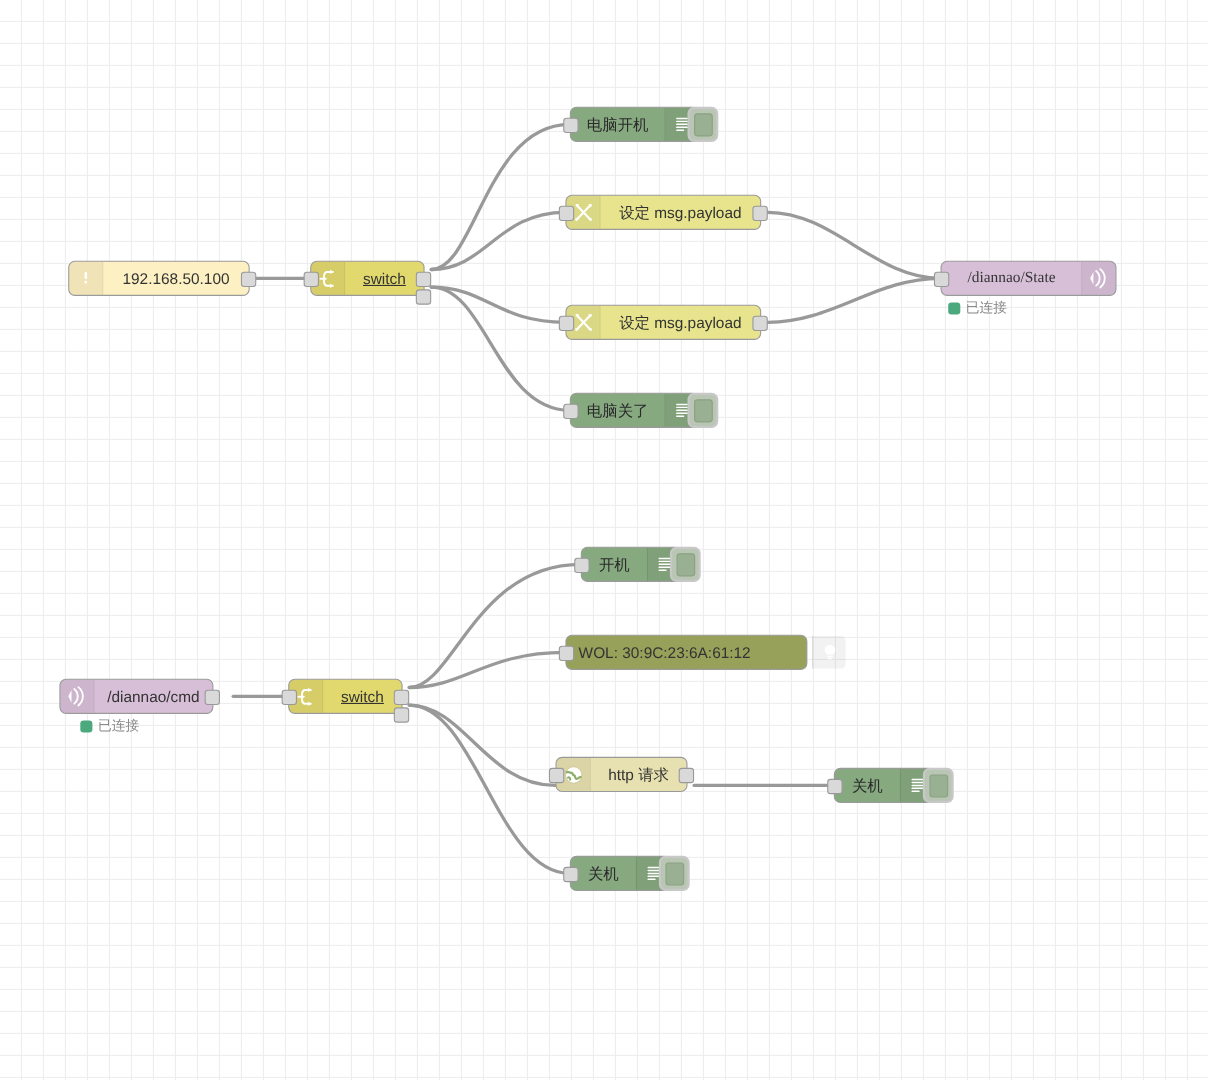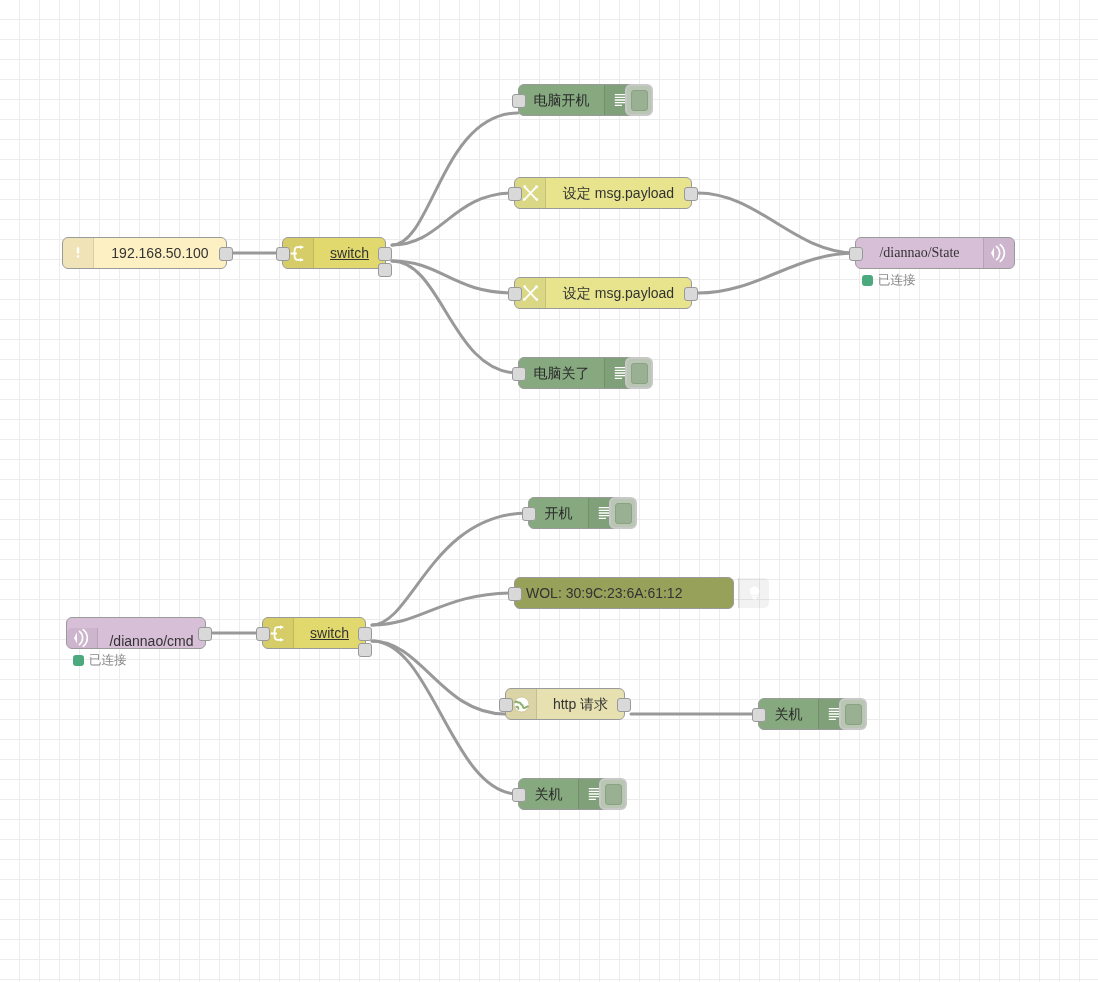--- a/index.html
+++ b/index.html
@@ -213,21 +213,21 @@
             <path d="M17 4 L11 4 C8 4 7 7 7 9.5 L7 12 M7 12 L7 14.5 C7 17 8 20 11 20 L17 20 M3 12 L9 12" stroke="#fff" stroke-width="2.3" fill="none" stroke-linecap="round" stroke-linejoin="round"></path>
             <path d="M14 1.5 L18 4 L14 6.5 Z" fill="#fff"></path>
             <path d="M14 17.5 L18 20 L14 22.5 Z" fill="#fff"></path>
           </svg>
         </div>
         <div class="label" style="flex: 1 1 0%;">switch</div>
         <div class="port in"></div>
         <div class="port out-a"></div>
         <div class="port out-b"></div>
       </div>
-      <div class="node n-debug" style="left: 518px; top: 84px; width: 118px; justify-content: flex-end;">
+      <div class="node n-debug" style="left: 518px; top: 97px; width: 118px; justify-content: flex-end;">
         <div class="label" style="flex: 1 1 0%;">电脑开机</div>
         <div class="icon-box icon-right">
           <svg xmlns="http://www.w3.org/2000/svg" viewBox="0 0 24 24" width="16" height="18">
             <g fill="#fff">
               <rect x="4" y="3" width="16" height="2" rx="0.8"></rect>
               <rect x="4" y="7" width="16" height="2" rx="0.8"></rect>
               <rect x="4" y="11" width="16" height="2" rx="0.8"></rect>
               <rect x="4" y="15" width="16" height="2" rx="0.8"></rect>
               <rect x="4" y="19" width="11" height="2" rx="0.8"></rect>
             </g>
@@ -294,21 +294,21 @@
             </g>
             <path d="M6 5 L6 19 L2.5 12 Z" fill="#fff"></path>
           </svg>
         </div>
         <div class="port in"></div>
       </div>
       <div class="status" style="left: 862px; top: 272px;">
         <span class="dot"></span>
         <span>已连接</span>
       </div>
-      <div class="node n-mqtt" style="left: 66px; top: 617px; width: 140px; align-items: flex-end;">
+      <div class="node n-mqtt" style="left: 54px; top: 617px; width: 140px;">
         <div class="icon-box icon-left">
           <svg xmlns="http://www.w3.org/2000/svg" viewBox="0 0 24 24" width="20" height="20">
             <g fill="none" stroke="#fff" stroke-width="2" stroke-linecap="round">
               <path d="M9 4 C14 8 14 16 9 20"></path>
               <path d="M13.5 2 C20 7.5 20 16.5 13.5 22"></path>
             </g>
             <path d="M6 5 L6 19 L2.5 12 Z" fill="#fff"></path>
           </svg>
         </div>
         <div class="label" style="flex: 1 1 0%;">/diannao/cmd</div>

